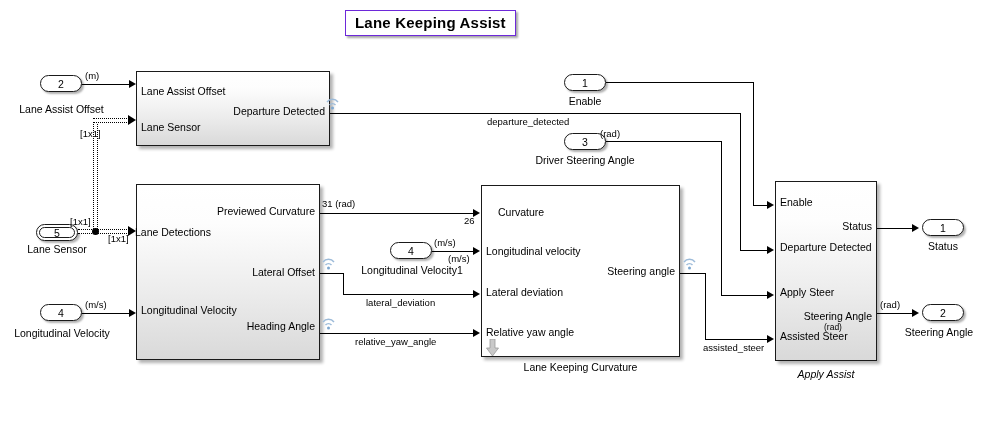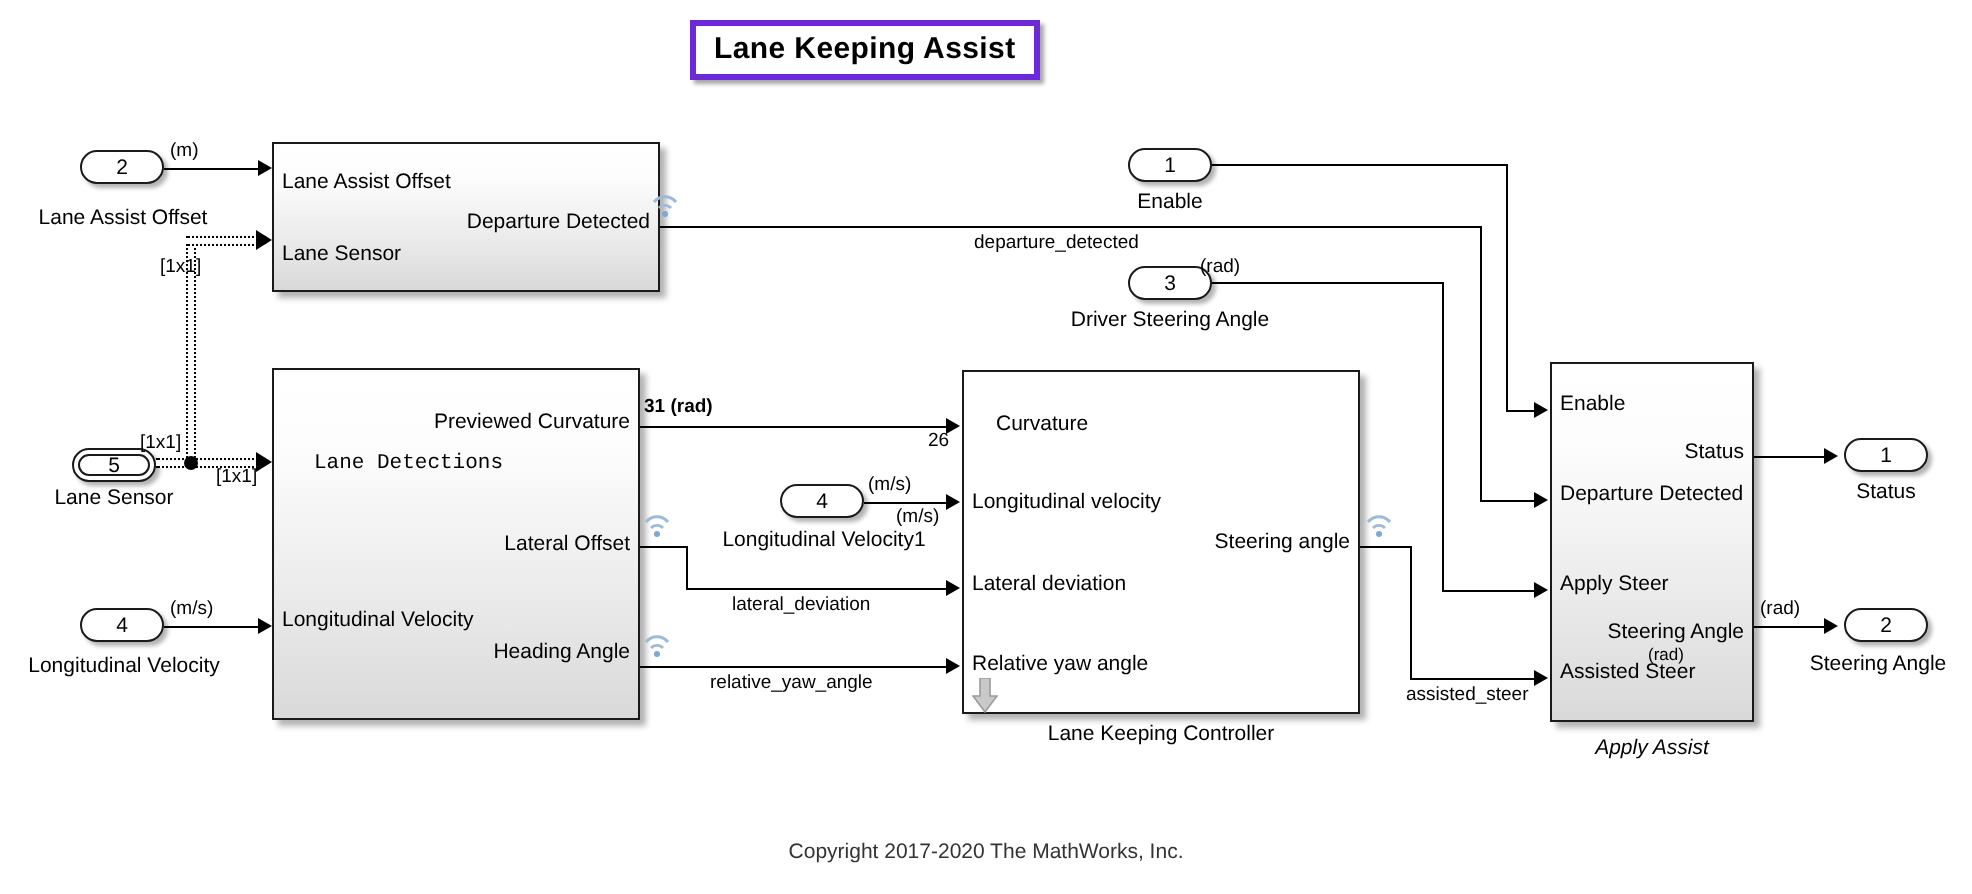--- a/index.html
+++ b/index.html
@@ -3,21 +3,21 @@
 <meta charset="utf-8">
 <style>
   html,body{margin:0;padding:0;background:#ffffff;}
   body{font-family:"Liberation Sans",sans-serif;}
   #canvas{position:relative;width:986px;height:447px;background:#fff;overflow:hidden;}
 
   
   .title-box{
     position:absolute;left:345px;top:10px;
     padding:3px 9px 4px 9px;
-    border:3px solid #6d28d9;background:#fff;
+    border:1px solid #6d28d9;background:#fff;
     font-size:15px;font-weight:bold;color:#000;
     letter-spacing:.2px;
     box-shadow:2px 2px 2px rgba(0,0,0,.35);
     white-space:nowrap;
   }
 
   
   .block{
     position:absolute;border:1px solid #1a1a1a;
     box-shadow:3px 3px 3px rgba(0,0,0,.30);
@@ -101,33 +101,33 @@
 <div id="canvas">
 
   <div class="title-box">Lane Keeping Assist</div>
 
   <div class="block grad" style="left:136px;top:71px;width:194px;height:75px;"></div>
   <div class="port-label" style="left:141px;top:86px;">Lane Assist Offset</div>
   <div class="port-label" style="left:141px;top:122px;">Lane Sensor</div>
   <div class="port-label right" style="left:180px;top:106px;width:145px;">Departure Detected</div>
 
   <div class="block grad" style="left:136px;top:184px;width:184px;height:176px;"></div>
-  <div class="port-label" style="left:157px;top:227px;font-family:Liberation Mono, monospace;">Lane Detections</div>
+  <div class="port-label" style="left:135px;top:227px;">Lane Detections</div>
   <div class="port-label" style="left:141px;top:305px;">Longitudinal Velocity</div>
   <div class="port-label right" style="left:165px;top:206px;width:150px;">Previewed Curvature</div>
   <div class="port-label right" style="left:165px;top:267px;width:150px;">Lateral Offset</div>
   <div class="port-label right" style="left:165px;top:321px;width:150px;">Heading Angle</div>
 
   <div class="block plain" style="left:481px;top:185px;width:199px;height:172px;"></div>
   <div class="port-label" style="left:486px;top:207px;margin-left:12px;">Curvature</div>
   <div class="port-label" style="left:486px;top:246px;">Longitudinal velocity</div>
   <div class="port-label" style="left:486px;top:287px;">Lateral deviation</div>
   <div class="port-label" style="left:486px;top:327px;">Relative yaw angle</div>
   <div class="port-label right" style="left:560px;top:266px;width:115px;">Steering angle</div>
-  <div class="block-caption" style="left:481px;top:361px;width:199px;">Lane Keeping Controller</div>
+  <div class="block-caption" style="left:481px;top:361px;width:199px;">Lane Keeping Curvature</div>
 
   <div class="downarrow" style="left:486px;top:339px;">
     <svg width="13" height="18" viewBox="0 0 13 18">
       <polygon points="4,0 9,0 9,9 12.5,9 6.5,17 0.5,9 4,9" fill="#c9c9c9" stroke="#9a9a9a" stroke-width="0.8"></polygon>
     </svg>
   </div>
 
   <div class="block grad" style="left:775px;top:181px;width:102px;height:180px;"></div>
   <div class="port-label" style="left:780px;top:197px;">Enable</div>
   <div class="port-label" style="left:780px;top:242px;">Departure Detected</div>
@@ -218,21 +218,21 @@
   <div class="wire-h" style="left:753px;top:205px;width:15px;"></div>
   <div class="arrow" style="left:767px;top:201px;"></div>
 
   <div class="wire-h" style="left:606px;top:141px;width:115px;"></div>
   <div class="wire-v" style="left:721px;top:141px;height:154px;"></div>
   <div class="wire-h" style="left:721px;top:295px;width:47px;"></div>
   <div class="arrow" style="left:767px;top:291px;"></div>
 
   <div class="wire-h" style="left:320px;top:213px;width:154px;"></div>
   <div class="arrow" style="left:473px;top:209px;"></div>
-  <div class="sig" style="left:322px;top:198px;font-weight:bold;">31 (rad)</div>
+  <div class="sig" style="left:322px;top:198px;">31 (rad)</div>
   <div class="sig" style="left:464px;top:215px;">26</div>
 
   <div class="wire-h" style="left:432px;top:251px;width:42px;"></div>
   <div class="arrow" style="left:473px;top:247px;"></div>
   <div class="sig" style="left:448px;top:253px;">(m/s)</div>
 
   <div class="wire-h" style="left:320px;top:273px;width:23px;"></div>
   <div class="wire-v" style="left:343px;top:273px;height:21px;"></div>
   <div class="wire-h" style="left:343px;top:294px;width:131px;"></div>
   <div class="arrow" style="left:473px;top:290px;"></div>
@@ -268,15 +268,14 @@
       <circle cx="7.5" cy="11" r="1.5" fill="#7FA8D0"></circle>
     </svg>
   </div>
 
   <div class="wire-h" style="left:877px;top:228px;width:36px;"></div>
   <div class="arrow" style="left:912px;top:224px;"></div>
 
   <div class="wire-h" style="left:877px;top:313px;width:36px;"></div>
   <div class="arrow" style="left:912px;top:309px;"></div>
 
-  <div class="copyright">Copyright 2017-2020 The MathWorks, Inc.</div>
 
 </div>
 
 </body></html>

